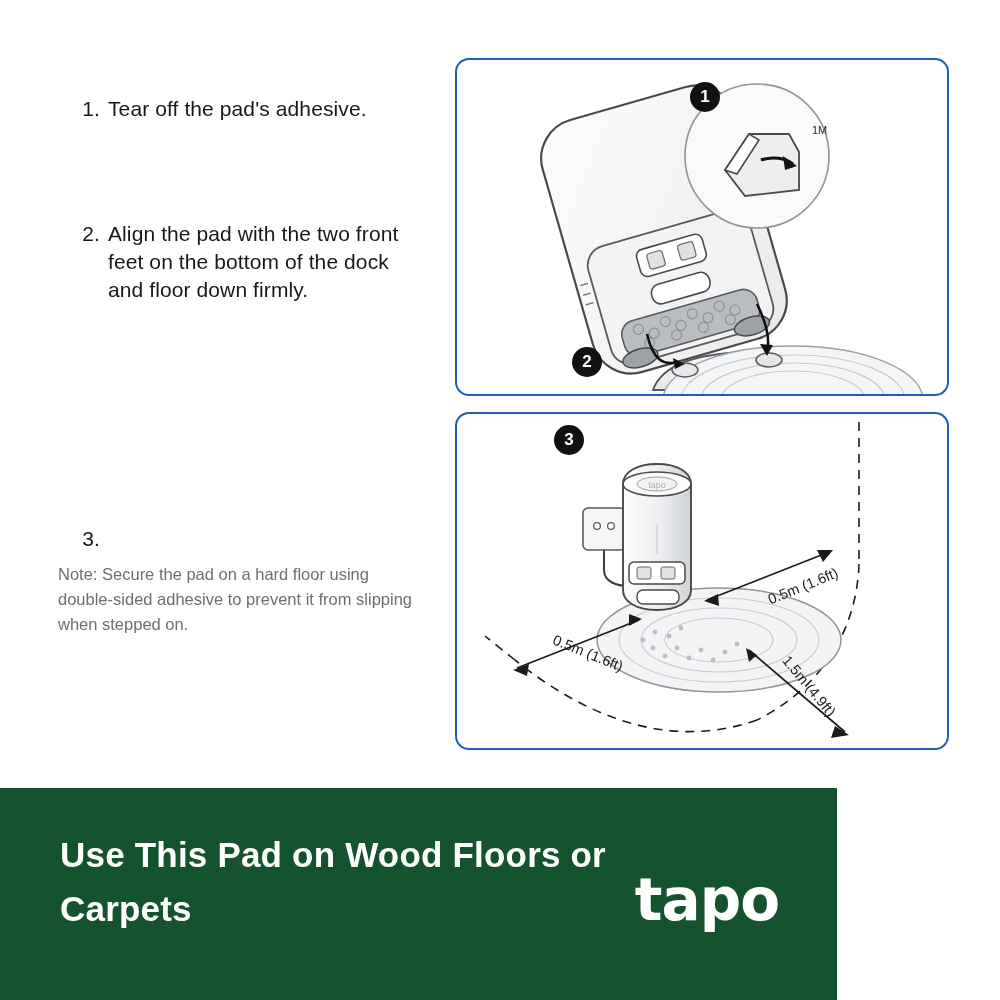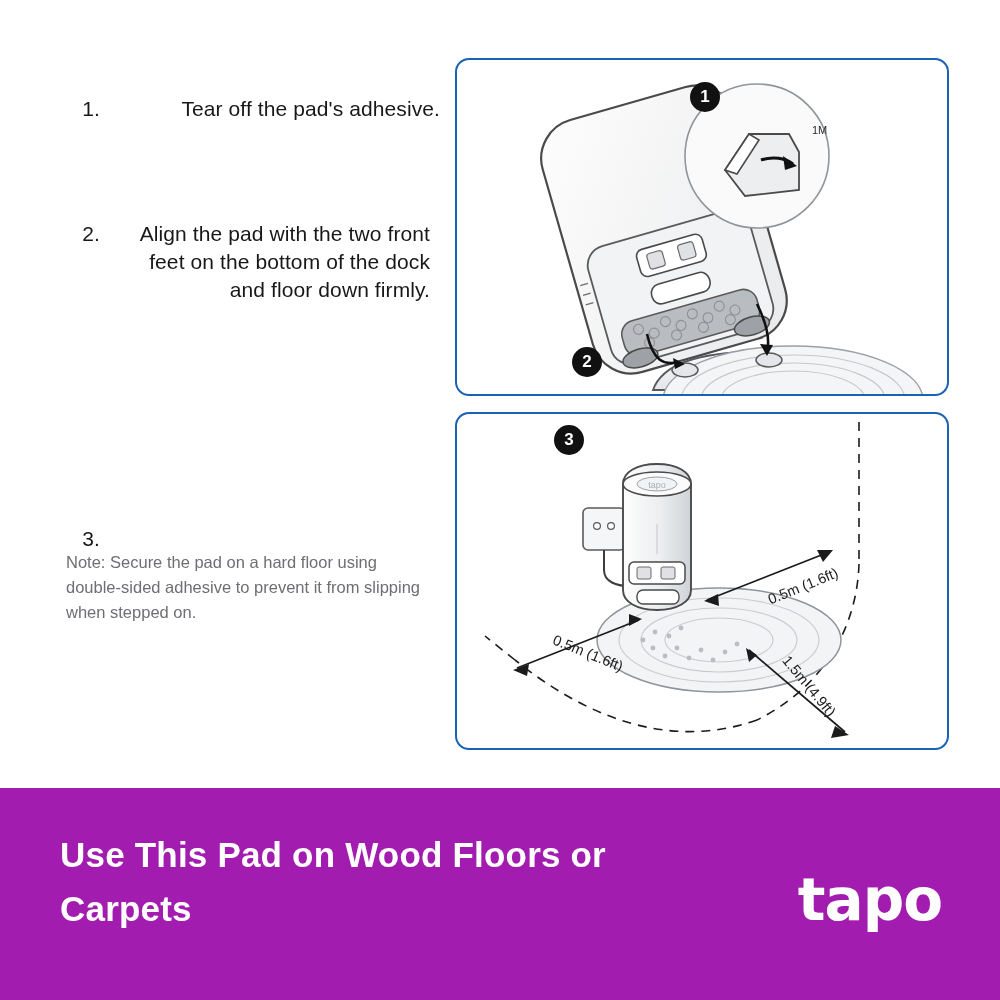--- a/index.html
+++ b/index.html
@@ -38,36 +38,34 @@
     letter-spacing: 0.1px;
   }
   .step-num {
     width: 30px;
     flex: 0 0 30px;
     text-align: right;
     padding-right: 8px;
   }
   .step-text {
     flex: 1 1 auto;
-    text-align: right;
   }
 
   .step-1 { position: absolute; left: 10px; top: 15px; width: 370px; }
   .step-2 { position: absolute; left: 10px; top: 140px; width: 360px; }
   .step-3 { position: absolute; left: 10px; top: 445px; width: 360px; }
 
   .note {
     position: absolute;
     left: 58px;
-    top: 550px;
+    top: 562px;
     width: 365px;
     font-size: 16.5px;
     line-height: 1.5;
     color: #6e6e73;
-    margin-left: 8px;
   }
 
   
   .panel {
     position: absolute;
     border: 2px solid #1a62b4;
     border-radius: 14px;
     background: #ffffff;
     overflow: hidden;
   }
@@ -107,23 +105,24 @@
   }
   #badge-1 { left: 690px; top: 82px; }
   #badge-2 { left: 572px; top: 347px; }
   #badge-3 { left: 554px; top: 425px; }
 
   
   .footer {
     position: absolute;
     left: 0;
     bottom: 0;
-    width: 1000px;
+    width: 797px;
     height: 212px;
-    background: #a21caf;
+    background: #14532d;
+    padding-left: 40px;
   }
   .footer-title {
     position: absolute;
     left: 60px;
     top: 40px;
     width: 620px;
     color: #ffffff;
     font-size: 35px;
     font-weight: bold;
     line-height: 1.55;

